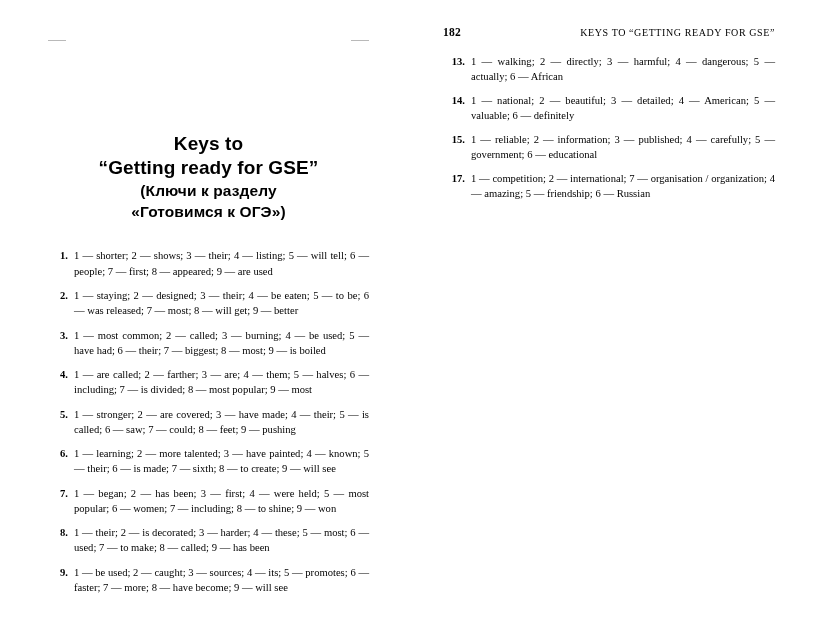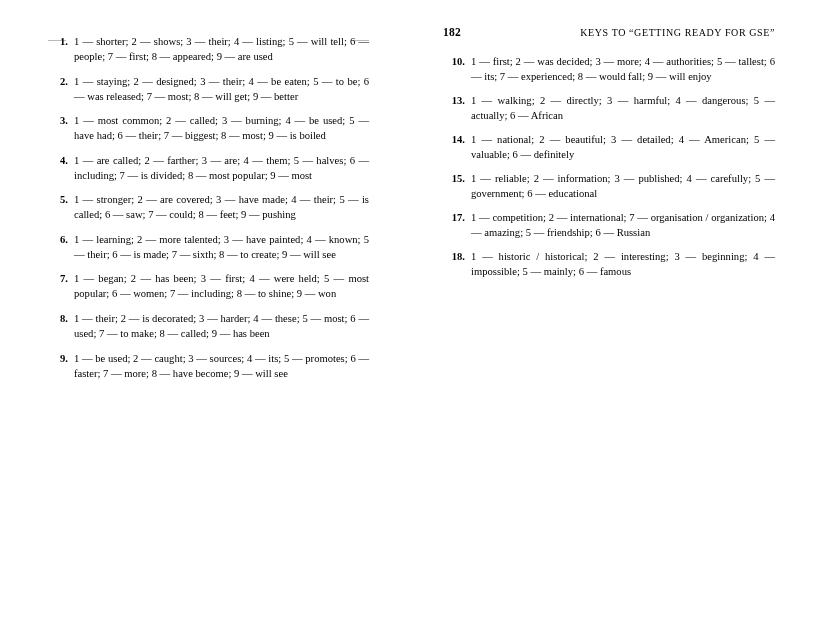--- a/index.html
+++ b/index.html
@@ -128,20 +128,26 @@
 </head>
 <body>
 
 <div class="page">
   <div class="spread">
 
     <div class="page-left">
       <div class="edge-rule left"></div>
       <div class="edge-rule right"></div>
 
+      <div class="title-block">
+        <div class="title-line">Keys to</div>
+        <div class="title-line">“Getting ready for GSE”</div>
+        <div class="title-line sub">(Ключи к разделу</div>
+        <div class="title-line sub">«Готовимся к ОГЭ»)</div>
+      </div>
 
       <ol class="answers">
         <li>
           <span class="num">1.</span>
           <span class="ans-text">1 — shorter; 2 — shows; 3 — their; 4 — listing; 5 — will tell; 6 — people; 7 — first; 8 — appeared; 9 — are used</span>
         </li>
         <li>
           <span class="num">2.</span>
           <span class="ans-text">1 — staying; 2 — designed; 3 — their; 4 — be eaten; 5 — to be; 6 — was released; 7 — most; 8 — will get; 9 — better</span>
         </li>
@@ -177,40 +183,32 @@
     </div>
 
     <div class="page-right">
       <div class="running-head">
         <span class="folio">182</span>
         <span class="head-title">KEYS TO “GETTING READY FOR GSE”</span>
       </div>
 
       <ol class="answers right">
         <li>
-          <span class="num">10.</span>
-          <span class="ans-text">1 — first; 2 — was decided; 3 — more; 4 — authorities; 5 — tallest; 6 — its; 7 — experienced; 8 — would fall; 9 — will enjoy</span>
-        </li>
-        <li>
           <span class="num">13.</span>
           <span class="ans-text">1 — walking; 2 — directly; 3 — harmful; 4 — dangerous; 5 — actually; 6 — African</span>
         </li>
         <li>
           <span class="num">14.</span>
           <span class="ans-text">1 — national; 2 — beautiful; 3 — detailed; 4 — American; 5 — valuable; 6 — definitely</span>
         </li>
         <li>
           <span class="num">15.</span>
           <span class="ans-text">1 — reliable; 2 — information; 3 — published; 4 — carefully; 5 — government; 6 — educational</span>
         </li>
         <li>
           <span class="num">17.</span>
           <span class="ans-text">1 — competition; 2 — international; 7 — organisation / organization; 4 — amazing; 5 — friendship; 6 — Russian</span>
         </li>
-        <li>
-          <span class="num">18.</span>
-          <span class="ans-text">1 — historic / historical; 2 — interesting; 3 — beginning; 4 — impossible; 5 — mainly; 6 — famous</span>
-        </li>
       </ol>
     </div>
 
   </div>
 </div>
 
 </body></html>

